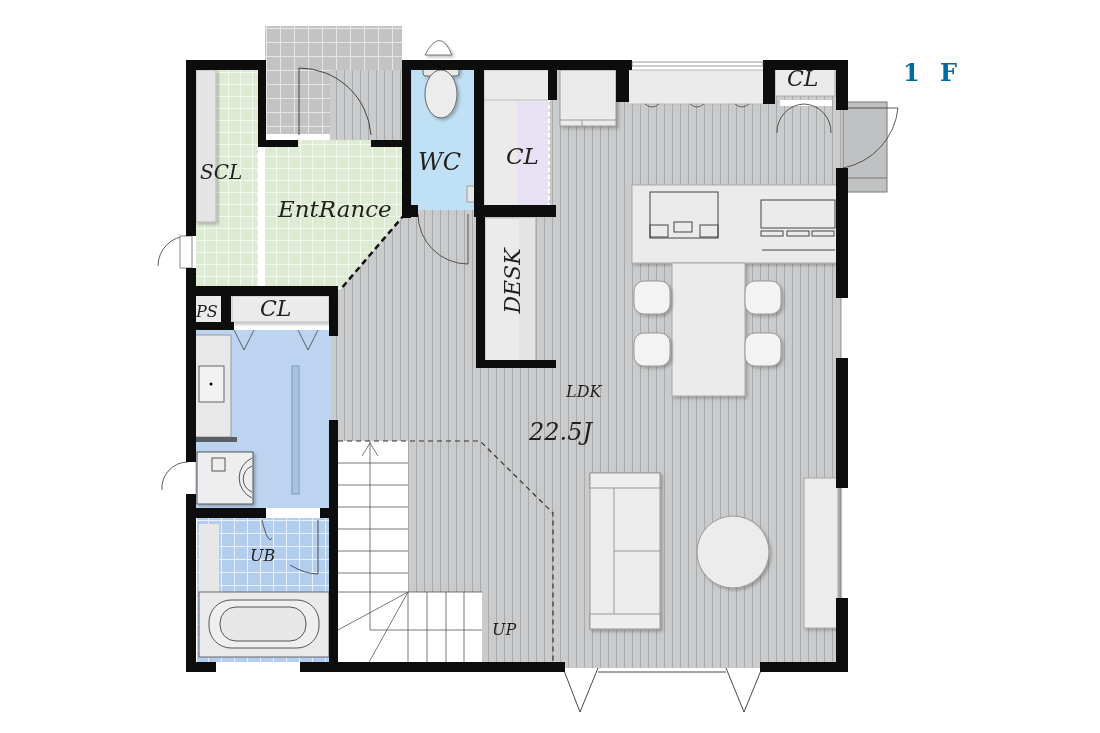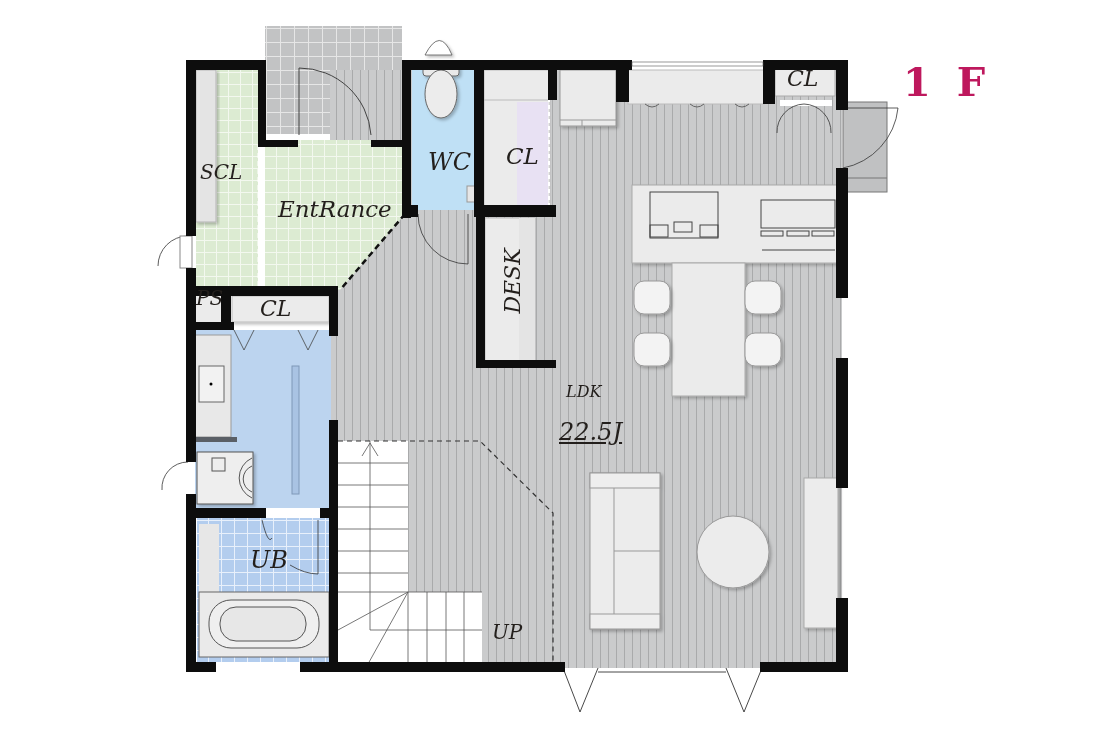--- a/index.html
+++ b/index.html
@@ -1,19 +1,19 @@
 <!DOCTYPE html>
 <html><head>
 <meta charset="utf-8">
 <style>
   html,body{margin:0;padding:0;background:#ffffff;}
   body{width:1100px;height:733px;position:relative;overflow:hidden;font-family:"DejaVu Serif",serif;}
   #plan{position:absolute;left:0;top:0;width:1100px;height:733px;}
   .lbl{position:absolute;font-family:"DejaVu Serif",serif;font-style:italic;color:#231f1c;white-space:nowrap;line-height:1;}
-  .floor-title{position:absolute;left:903px;top:58px;font-family:"DejaVu Serif",serif;font-weight:bold;font-size:40px;color:#be185d;letter-spacing:6px;}
+  .floor-title{position:absolute;left:903px;top:58px;font-family:"DejaVu Serif",serif;font-weight:bold;font-size:24px;color:#0369a1;letter-spacing:6px;}
 </style>
 </head>
 <body>
 
 <svg id="plan" viewBox="0 0 1100 733" xmlns="http://www.w3.org/2000/svg">
   <defs>
     <pattern id="wood" width="8" height="10" patternUnits="userSpaceOnUse">
       <rect width="8" height="10" fill="#cacbcc"></rect>
       <line x1="0.5" y1="0" x2="0.5" y2="10" stroke="#a9aaab" stroke-width="1"></line>
     </pattern>
@@ -209,22 +209,22 @@
     <rect x="405" y="190" width="6" height="28"></rect>
   </g>
 
   <rect x="632" y="62" width="131" height="4" fill="#fff" stroke="#555" stroke-width="0.6"></rect>
 </svg>
 
 <div class="floor-title">1 F</div>
 
 <div class="lbl" style="left:200px;top:162px;font-size:20px;">SCL</div>
 <div class="lbl" style="left:278px;top:198px;font-size:23px;">EntRance</div>
-<div class="lbl" style="left:418px;top:150px;font-size:24px;margin-left:10px;">WC</div>
+<div class="lbl" style="left:418px;top:150px;font-size:24px;">WC</div>
 <div class="lbl" style="left:506px;top:145px;font-size:23px;">CL</div>
 <div class="lbl" style="left:787px;top:68px;font-size:22px;">CL</div>
 <div class="lbl" style="left:480px;top:270px;font-size:22px;transform:rotate(-90deg);transform-origin:center;">DESK</div>
-<div class="lbl" style="left:196px;top:288px;font-size:20px;">PS</div>
+<div class="lbl" style="left:196px;top:304px;font-size:16px;">PS</div>
 <div class="lbl" style="left:260px;top:298px;font-size:22px;">CL</div>
-<div class="lbl" style="left:250px;top:548px;font-size:24px;">UB</div>
+<div class="lbl" style="left:250px;top:548px;font-size:16px;">UB</div>
 <div class="lbl" style="left:566px;top:384px;font-size:16px;">LDK</div>
-<div class="lbl" style="left:559px;top:420px;font-size:24px;text-decoration:underline;">22.5J</div>
-<div class="lbl" style="left:492px;top:622px;font-size:20px;">UP</div>
+<div class="lbl" style="left:529px;top:420px;font-size:24px;">22.5J</div>
+<div class="lbl" style="left:492px;top:622px;font-size:16px;">UP</div>
 
 </body></html>

